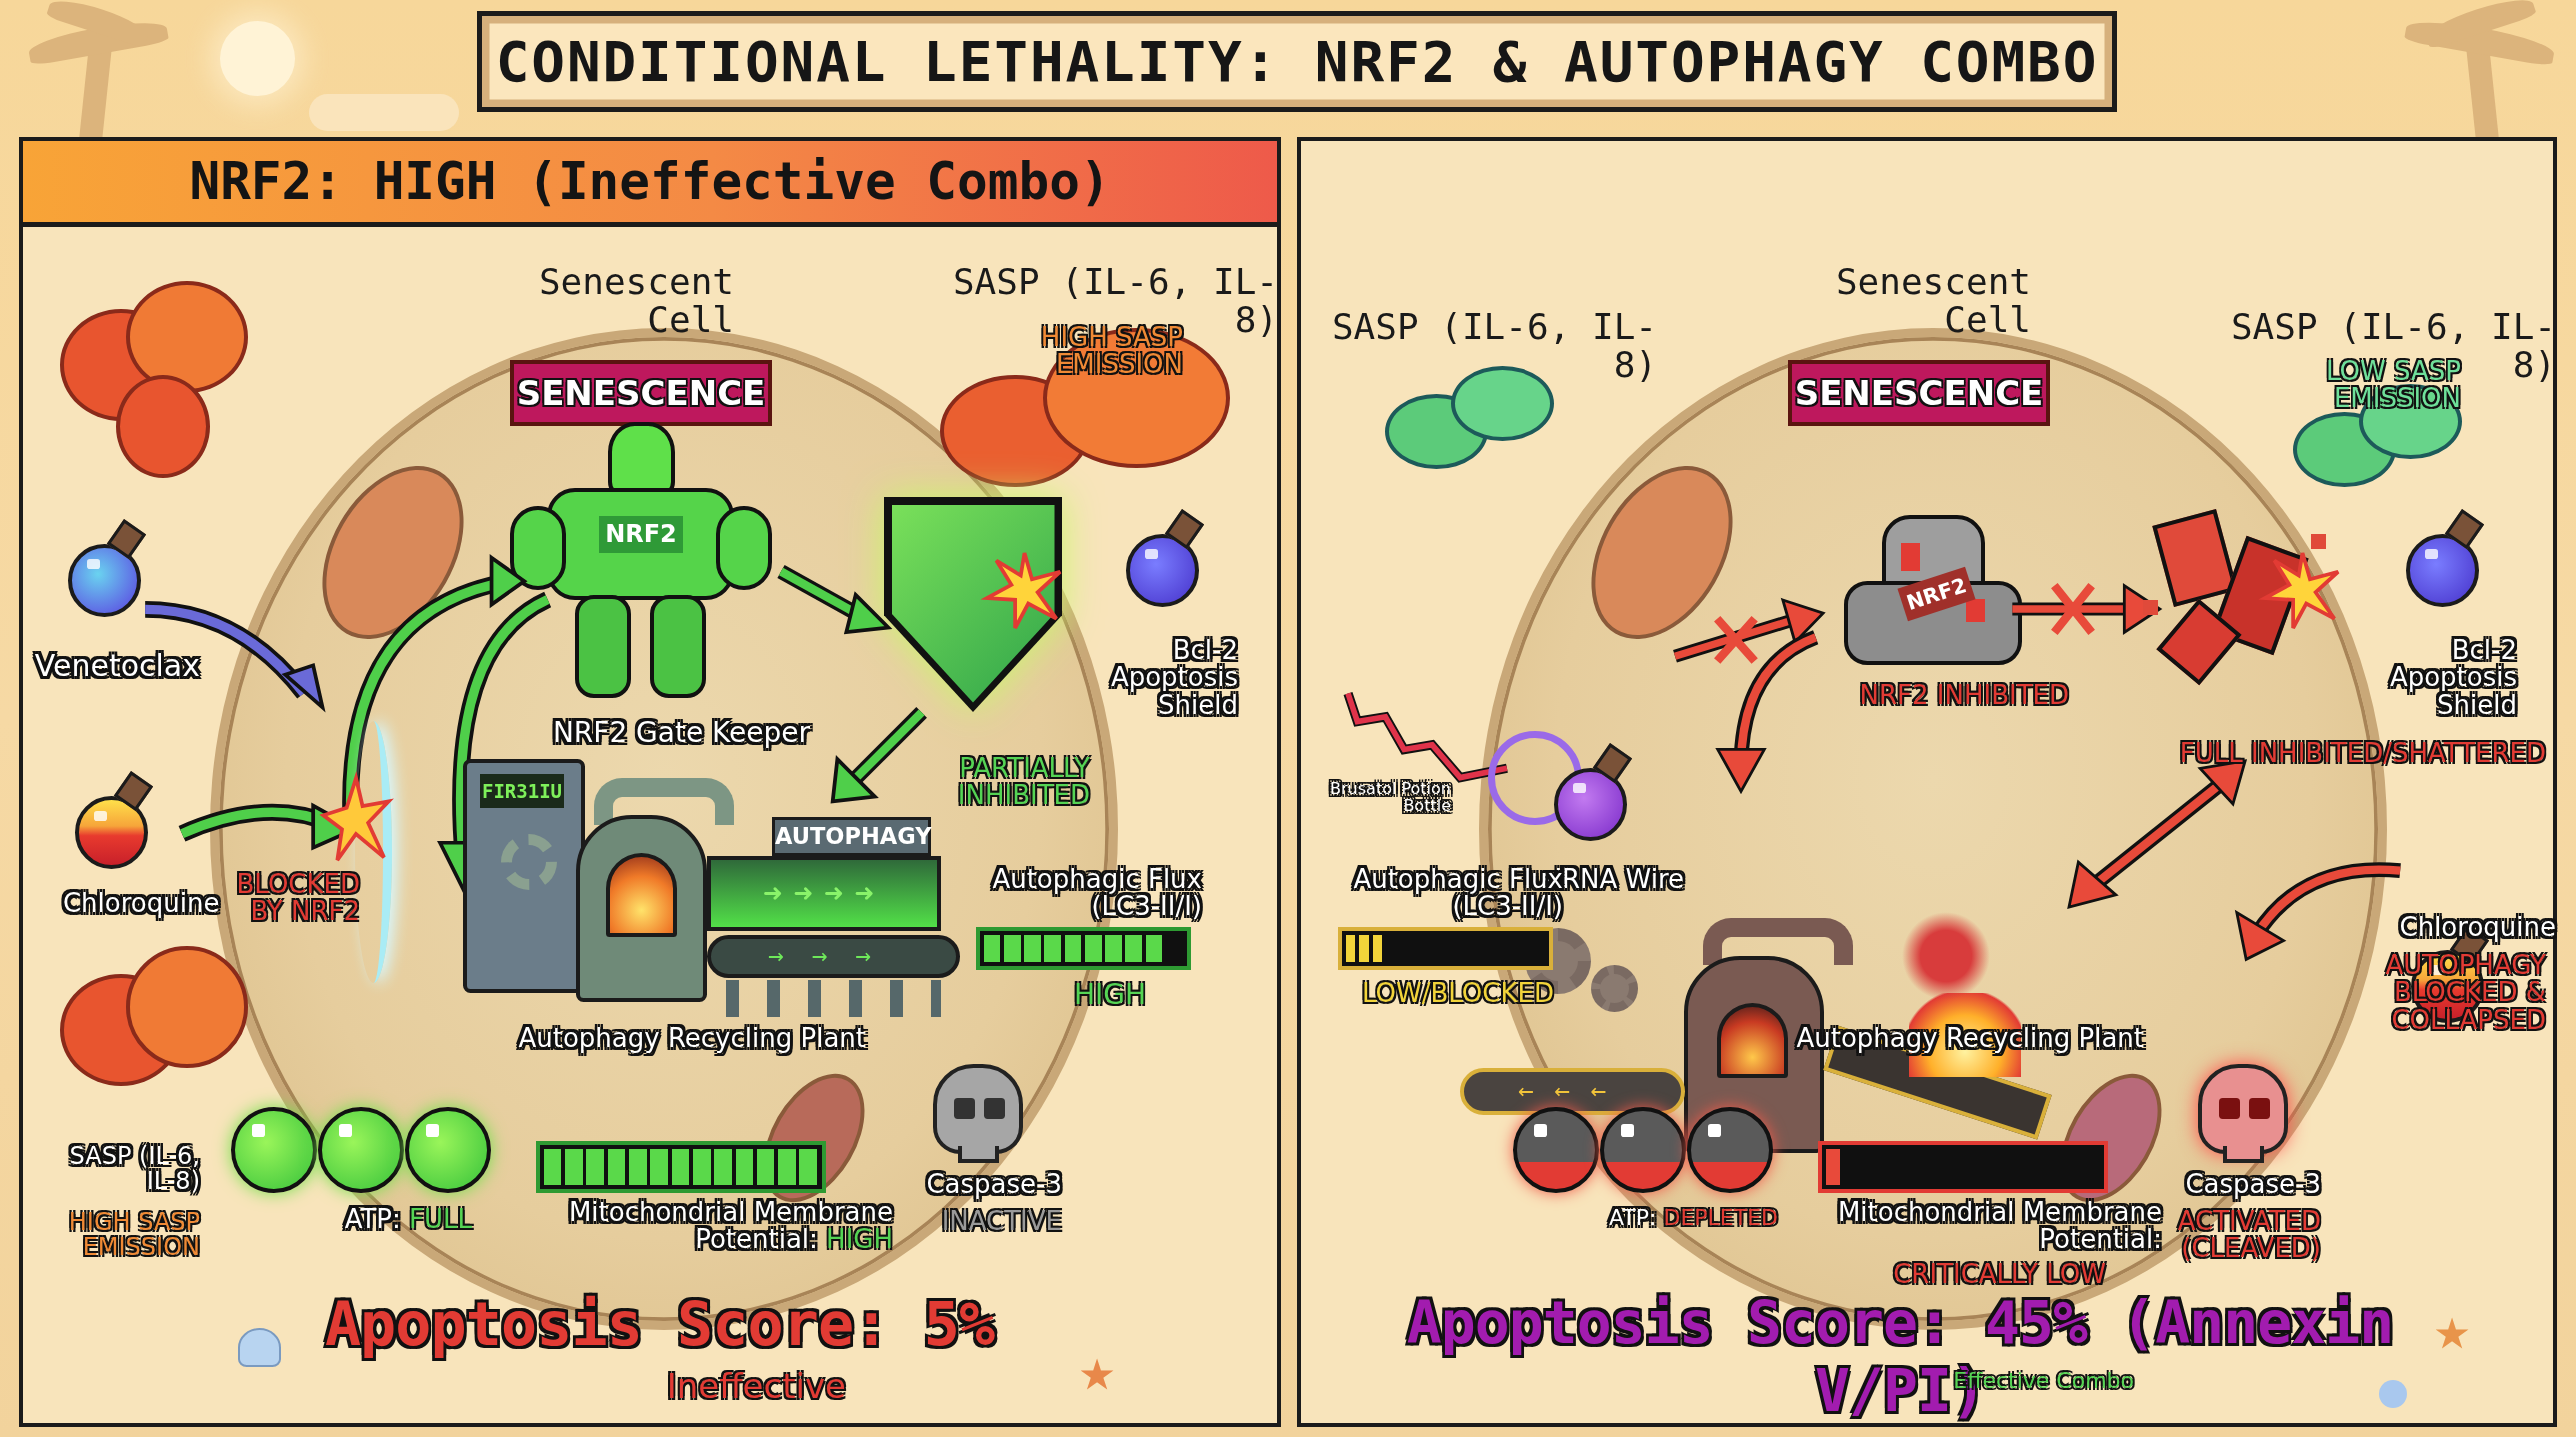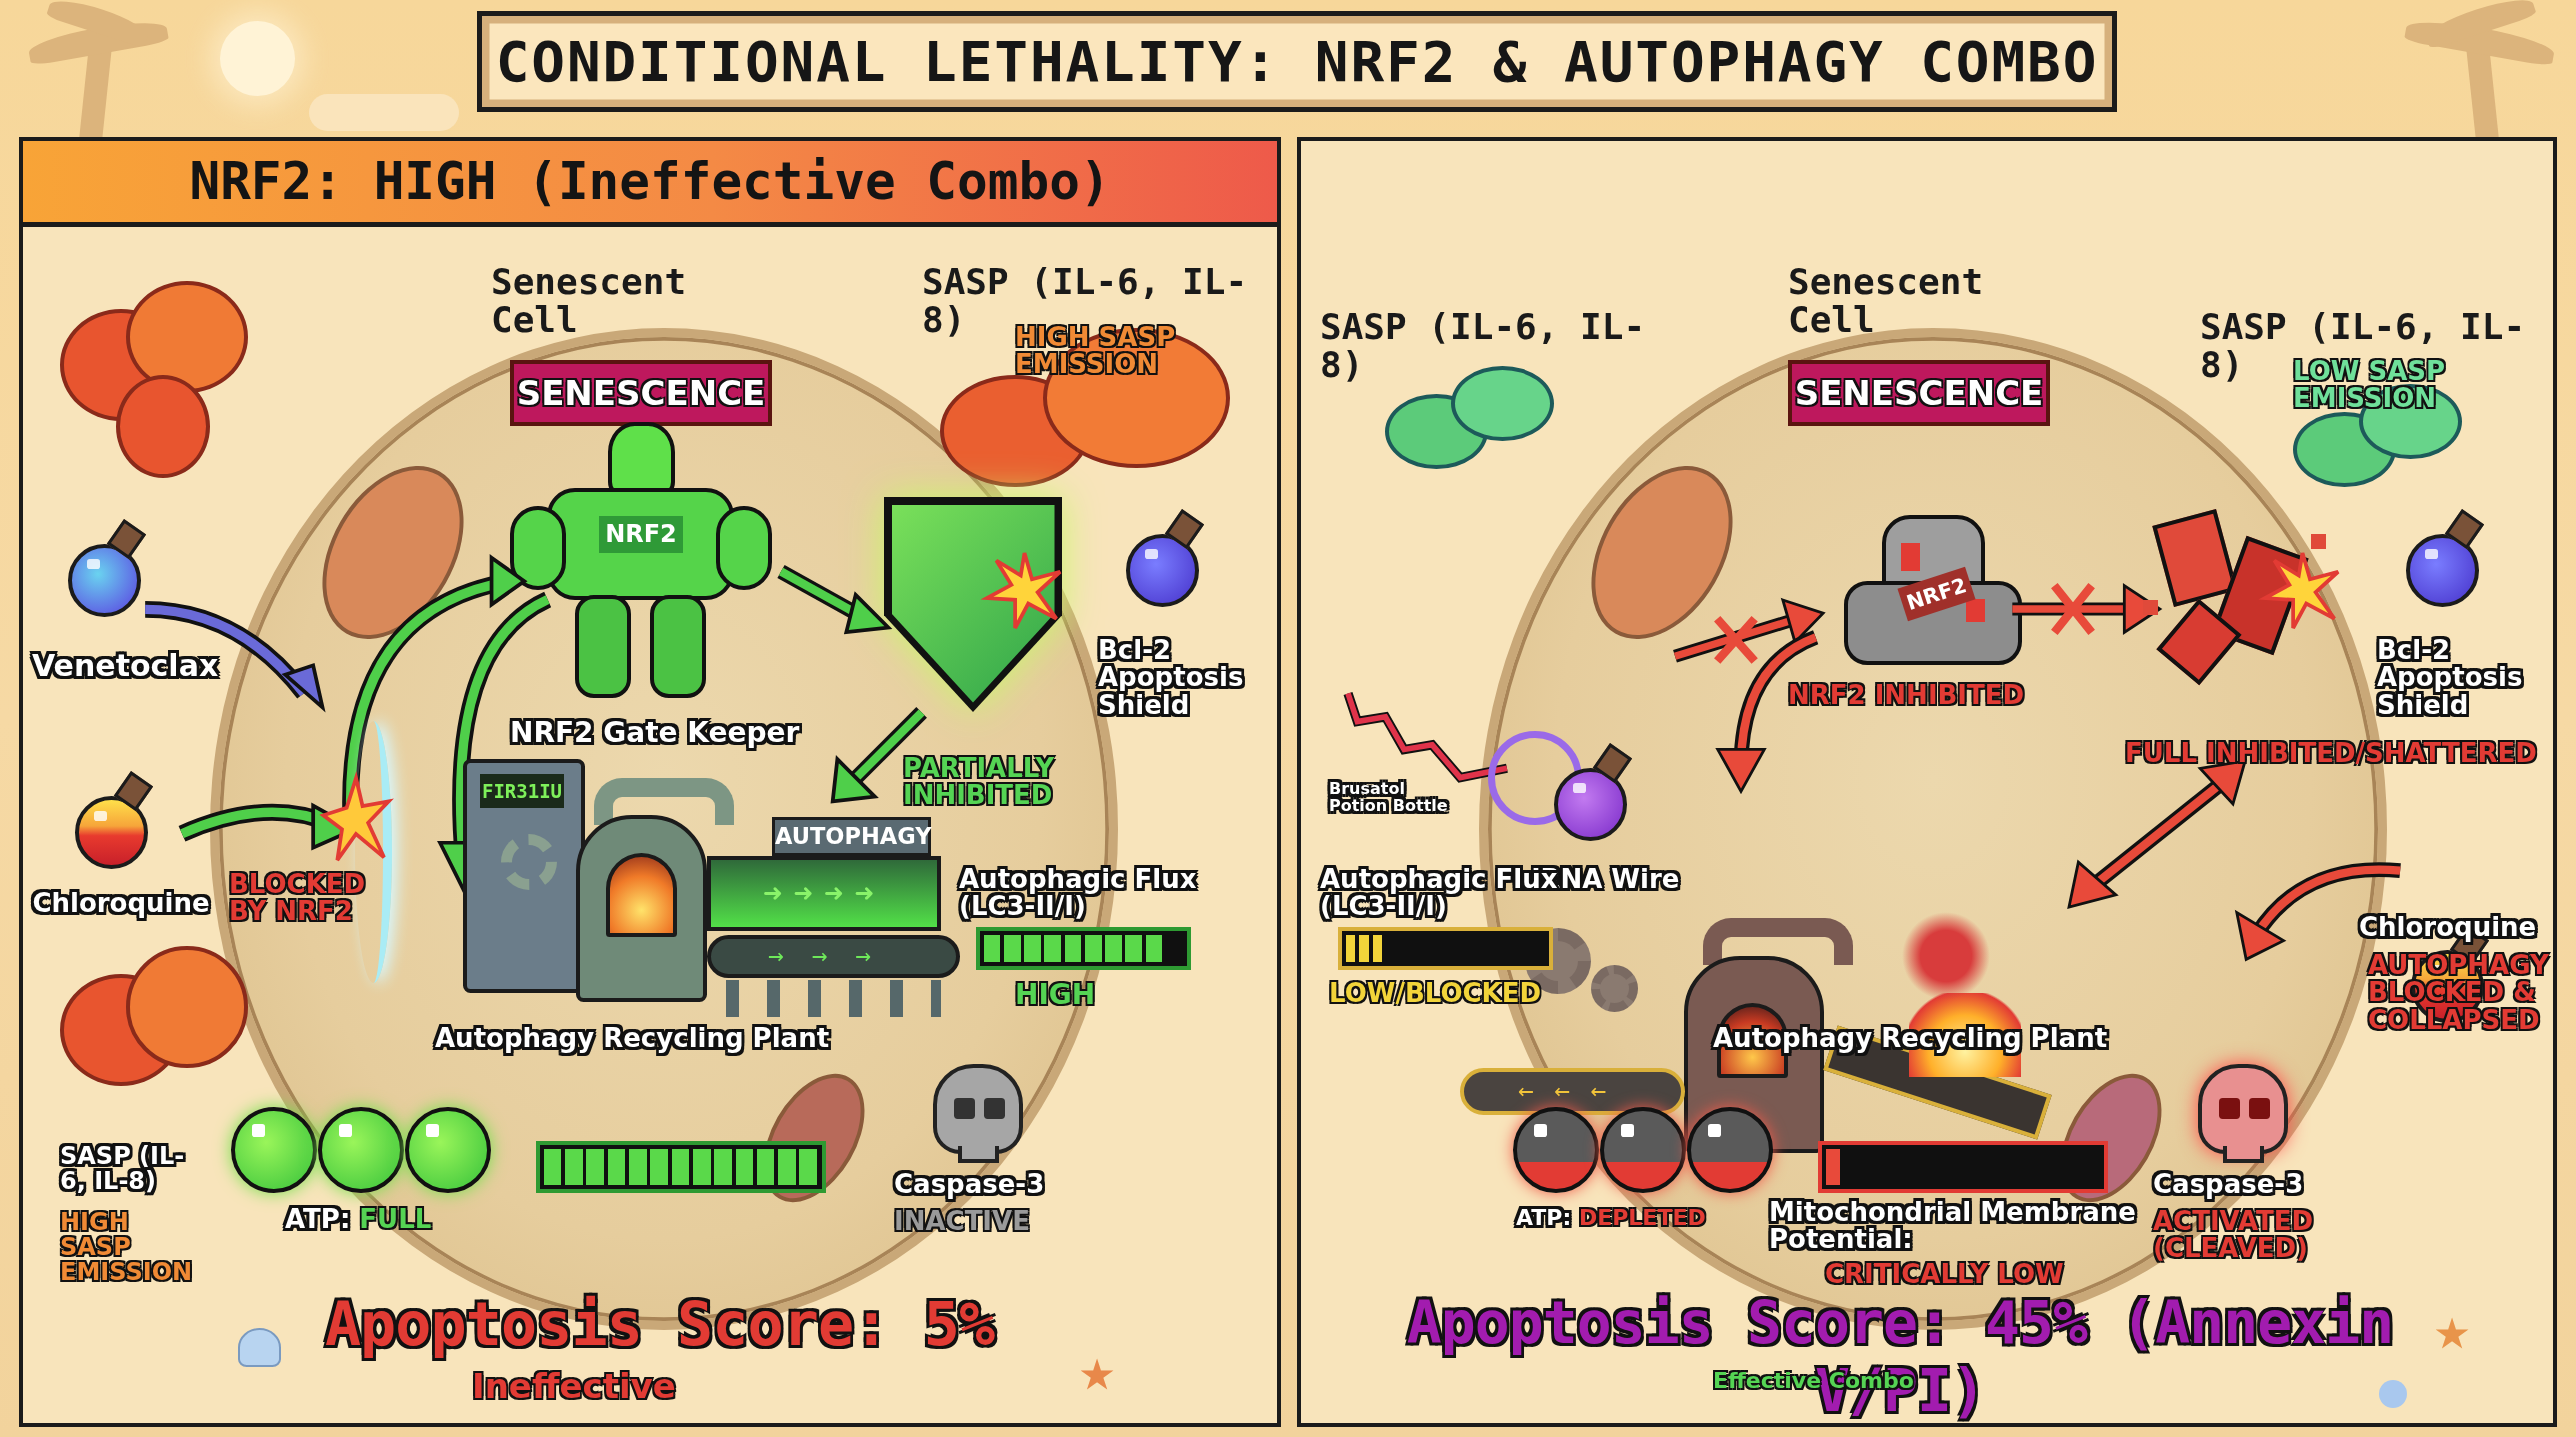--- a/index.html
+++ b/index.html
@@ -10,21 +10,21 @@
   .title-box{position:absolute;left:477px;top:11.2px;width:1640px;height:101px;background:#fbe6bd;border:5.6px solid #1b1b1b;box-shadow:inset 0 0 0 7.5px #d6b07c;display:flex;align-items:center;justify-content:center}
   .title-box span{font-family:"DejaVu Sans Mono",monospace;font-weight:bold;font-size:56px;letter-spacing:1.9px;color:#161616}
   .panel{position:absolute;top:137px;height:1290px;background:#f8e4bb;border:4.7px solid #1b1b1b}
   .panel.left{left:19px;width:1262px}
   .panel.right{left:1297px;width:1260px}
   .panel-head{position:absolute;left:0;top:0;right:0;height:86px;border-bottom:5.6px solid #1b1b1b;display:flex;align-items:center;justify-content:center}
   .left .panel-head{background:linear-gradient(90deg,#f8a437 0%,#f48a45 55%,#ee5a4a 100%)}
   .right .panel-head{background:linear-gradient(90deg,#6fd067 0%,#4bc39b 50%,#3aa6d4 100%)}
   .panel-head span{font-weight:bold;font-size:51px;color:#141414}
   .cell{position:absolute;border-radius:50%;background:radial-gradient(ellipse at 50% 45%,#ecd8ad 0%,#e6cd9d 60%,#d8bb85 100%);border:9.4px solid #c9a878;box-shadow:inset 0 0 0 3.7px #a88457}
-  .lbl{position:absolute;text-align:left;font-family:"DejaVu Sans",sans-serif;font-weight:bold;line-height:1.05}
+  .lbl{position:absolute;text-align:right;font-family:"DejaVu Sans",sans-serif;font-weight:normal;line-height:1.05}
   .lbl.w{color:#fff;text-shadow:-2.8px -2.8px 0 #111,2.8px -2.8px 0 #111,-2.8px 2.8px 0 #111,2.8px 2.8px 0 #111,0 2.8px 0 #111,0 -2.8px 0 #111,2.8px 0 0 #111,-2.8px 0 0 #111}
   .lbl.k{color:#1a1a1a;font-family:"DejaVu Sans Mono",monospace}
   .lbl.red{color:#e23b34;text-shadow:-1.9px -1.9px 0 #111,1.9px -1.9px 0 #111,-1.9px 1.9px 0 #111,1.9px 1.9px 0 #111}
   .lbl.grn{color:#55d454;text-shadow:-1.9px -1.9px 0 #111,1.9px -1.9px 0 #111,-1.9px 1.9px 0 #111,1.9px 1.9px 0 #111}
   .lbl.org{color:#f08a35;text-shadow:-1.9px -1.9px 0 #111,1.9px -1.9px 0 #111,-1.9px 1.9px 0 #111,1.9px 1.9px 0 #111}
   .lbl.yel{color:#f2d43a;text-shadow:-1.9px -1.9px 0 #111,1.9px -1.9px 0 #111,-1.9px 1.9px 0 #111,1.9px 1.9px 0 #111}
   .lbl.gry{color:#9a9a9a;text-shadow:-1.9px -1.9px 0 #111,1.9px -1.9px 0 #111,-1.9px 1.9px 0 #111,1.9px 1.9px 0 #111}
   .banner{position:absolute;background:#be185d;border:4.7px solid #5a1410;color:#fff;font-family:"DejaVu Sans",sans-serif;font-weight:bold;font-size:34px;display:flex;align-items:center;justify-content:center;text-shadow:-1.9px -1.9px 0 #111,1.9px 1.9px 0 #111,1.9px -1.9px 0 #111,-1.9px 1.9px 0 #111}
   .cloud-puff{position:absolute;border-radius:50%}
   .potion{position:absolute;width:73px;height:73px;border-radius:50%;border:4.7px solid #1b1b1b}
@@ -207,20 +207,24 @@
       <div class="seg" style="width: calc(7.69231% - 3.5px); background: rgb(90, 217, 74);"></div>
       <div class="seg" style="width: calc(7.69231% - 3.5px); background: rgb(90, 217, 74);"></div>
       <div class="seg" style="width: calc(7.69231% - 3.5px); background: rgb(90, 217, 74);"></div>
       <div class="seg" style="width: calc(7.69231% - 3.5px); background: rgb(90, 217, 74);"></div>
       <div class="seg" style="width: calc(7.69231% - 3.5px); background: rgb(90, 217, 74);"></div>
       <div class="seg" style="width: calc(7.69231% - 3.5px); background: rgb(90, 217, 74);"></div>
       <div class="seg" style="width: calc(7.69231% - 3.5px); background: rgb(90, 217, 74);"></div>
       <div class="seg" style="width: calc(7.69231% - 3.5px); background: rgb(90, 217, 74);"></div>
       <div class="seg" style="width: calc(7.69231% - 3.5px); background: rgb(90, 217, 74);"></div>
     </div>
+  <div class="lbl w" style="left:477px;top:1058px;width:393px;font-size:26px">
+    <span>Mitochondrial Membrane Potential:</span>
+    <span class="lbl grn" style="position:static">HIGH</span>
+  </div>
 
   <div class="skull" style="left:910px;top:923px;background:#a6a6a6">
     <div class="eye" style="left:17px;background:#333"></div>
       <div class="eye" style="left:47px;background:#333"></div>
     <div class="teeth" style="background:#a6a6a6"></div>
   </div>
   <div class="lbl w" style="left:871px;top:1030px;width:168px;font-size:26px">Caspase-3</div>
   <div class="lbl gry" style="left:871px;top:1067px;width:168px;font-size:26px">INACTIVE</div>
 
   <div style="position:absolute;left:215px;top:1187px;width:43px;height:39px;background:#b8d4f0;border-radius:50% 50% 20% 20%;border:2.8px solid #7a9ac0"></div>

